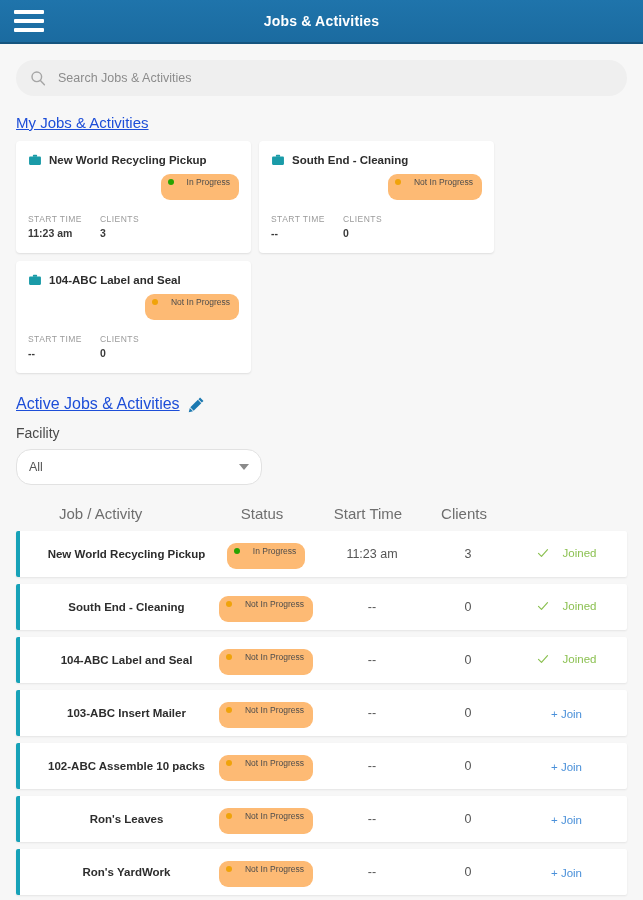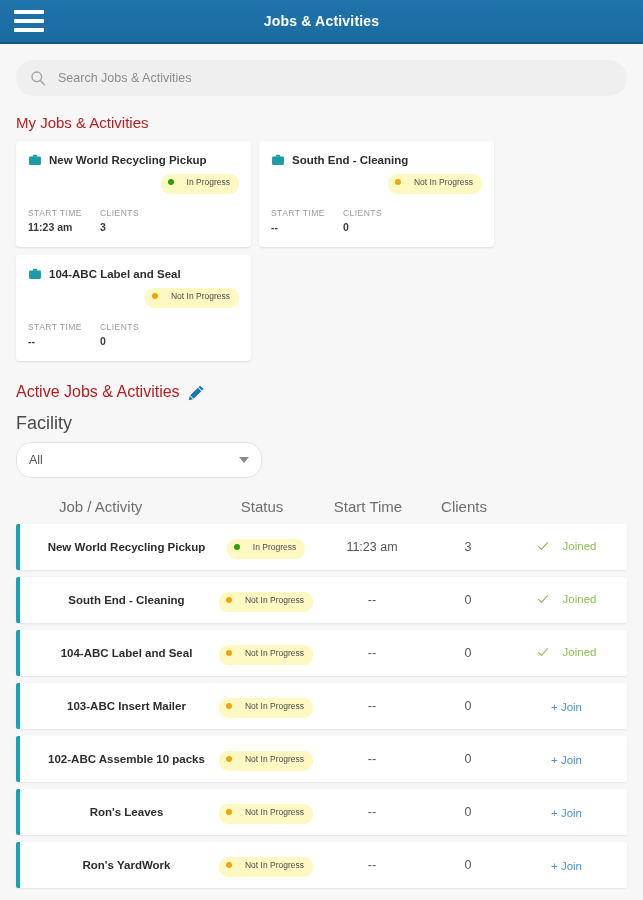--- a/index.html
+++ b/index.html
@@ -80,24 +80,25 @@
     font-family: "Liberation Sans", sans-serif;
     font-size: 12.5px;
     color: #4a4a4a;
     width: 100%;
   }
   .search-input::placeholder { color: #8c8c8c; }
 
   
   .section-title {
     font-size: 15px;
-    color: #b91c1c;
+    color: #1d4ed8;
     padding: 0 16px;
     margin-top: 18px;
     margin-bottom: 10px;
+    text-decoration: underline;
   }
   .section-title-row {
     display: flex;
     align-items: center;
     gap: 8px;
     padding: 0 16px;
     margin-top: 22px;
     margin-bottom: 12px;
   }
   .section-title-row .section-title {
@@ -153,33 +154,33 @@
     font-weight: bold;
     color: #3a3a3a;
     margin-top: 3px;
   }
 
   
   .pill {
     display: inline-flex;
     align-items: center;
     gap: 13px;
-    background: #fef9c3;
+    background: #fdba74;
     border-radius: 9px;
-    padding: 3px 9px 7px 7px;
+    padding: 3px 9px 13px 7px;
     font-size: 8.5px;
     color: #4c4c4c;
     white-space: nowrap;
   }
   .dot { width: 6px; height: 6px; border-radius: 50%; flex: none; }
 
   
   .facility-wrap { padding: 0 16px; }
   .facility-label {
-    font-size: 18px;
+    font-size: 14px;
     color: #4a4a4a;
     margin-bottom: 8px;
   }
   .select-box {
     position: relative;
     width: 246px;
     height: 36px;
     background: #ffffff;
     border: 1px solid #e2e2e2;
     border-radius: 15px;

